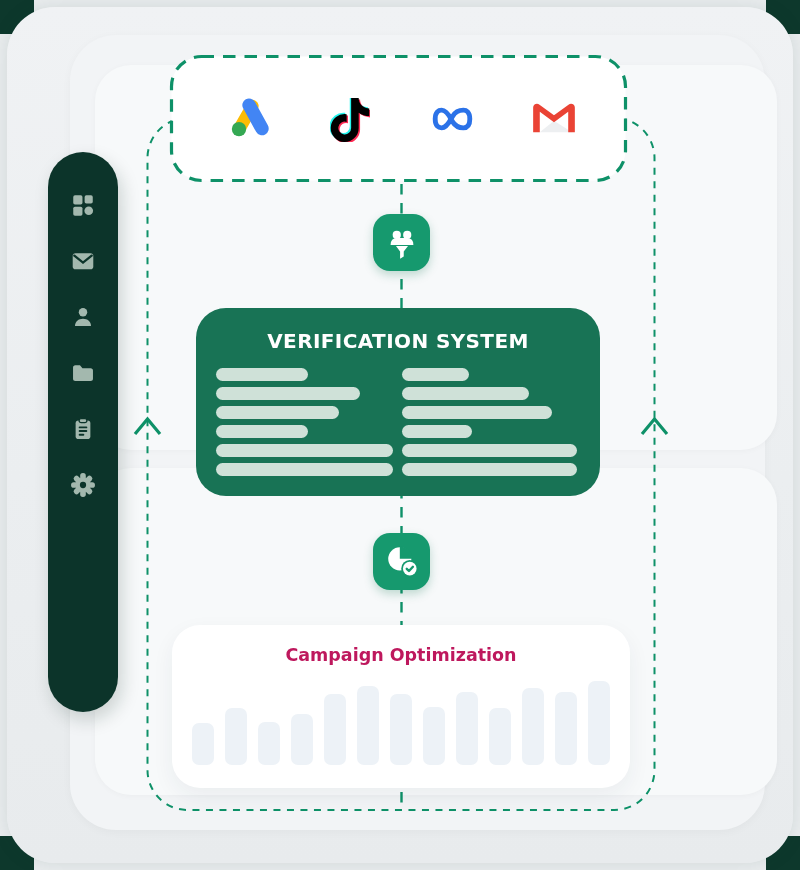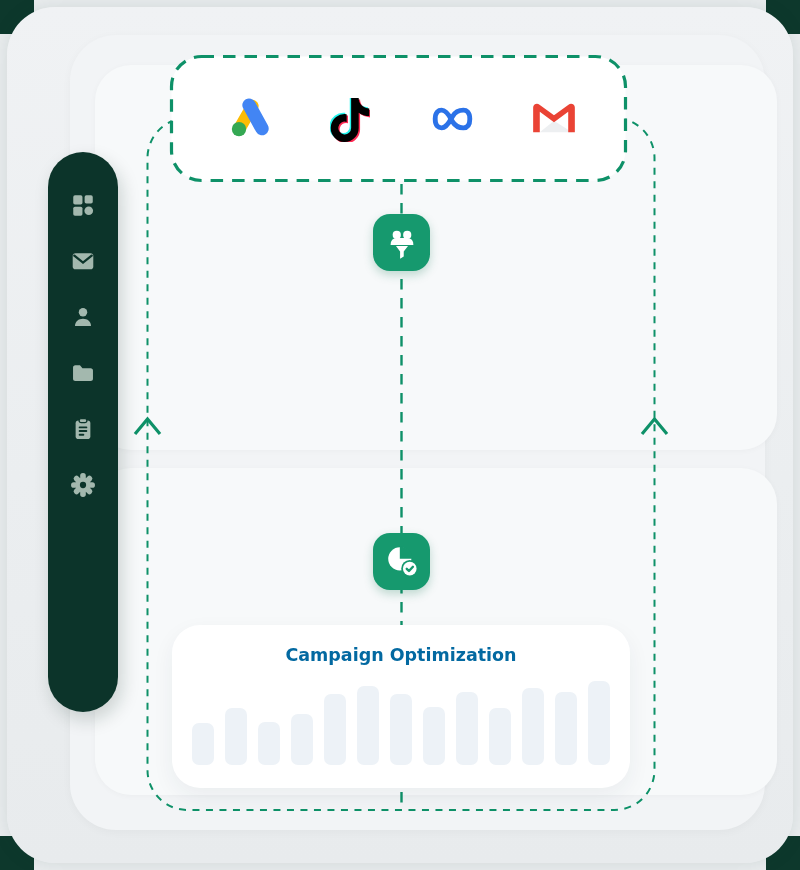--- a/index.html
+++ b/index.html
@@ -43,21 +43,21 @@
   .tile-clock{left:373px;top:533px;}
   .verify{position:absolute;left:196px;top:308px;width:404px;height:188px;border-radius:30px;
     background:var(--deep);z-index:7;}
   .verify h2{color:#fff;font-size:20px;font-weight:800;letter-spacing:.4px;text-align:center;
     padding-top:20px;line-height:26px;}
   .vcols{display:flex;justify-content:space-between;padding:14px 20px 0 20px;}
   .vcol{display:flex;flex-direction:column;gap:6px;width:178px;}
   .vbar{height:13px;border-radius:7px;background:var(--sage);}
   .campaign{position:absolute;left:172px;top:625px;width:458px;height:163px;border-radius:28px;
     background:#fff;z-index:7;box-shadow:0 8px 22px rgba(30,50,60,.06);}
-  .campaign h2{color:#0369a1;font-size:17.5px;font-weight:800;text-align:center;padding-top:20px;}
+  .campaign h2{color:#be185d;font-size:17.5px;font-weight:800;text-align:center;padding-top:20px;}
   .cbars{position:absolute;left:20px;right:20px;bottom:23px;display:flex;align-items:flex-end;
     justify-content:space-between;}
   .cbar{width:22px;border-radius:7px;background:var(--cbar);}
 </style>
 </head>
 <body>
 
 <div class="stage">
 
   <div class="corner tl"></div>
@@ -158,20 +158,41 @@
 
   <div class="tile tile-funnel">
     <svg viewBox="0 0 24 24" fill="#ffffff">
       <circle cx="8.7" cy="6.9" r="2.6"></circle>
       <circle cx="15.3" cy="6.9" r="2.6"></circle>
       <path d="M4.8,13.2 q0,-4.4 4,-4.4 h6.4 q4,0 4,4.4 z"></path>
       <path d="M8.2,13.9 h7.6 l-2.7,3.4 v3.3 l-2.3,1.3 v-4.6 z"></path>
     </svg>
   </div>
 
+  <section class="verify">
+    <h2>VERIFICATION SYSTEM</h2>
+    <div class="vcols">
+      <div class="vcol">
+          <div class="vbar" style="width: 92px;"></div>
+          <div class="vbar" style="width: 144px;"></div>
+          <div class="vbar" style="width: 123px;"></div>
+          <div class="vbar" style="width: 92px;"></div>
+          <div class="vbar" style="width: 177px;"></div>
+          <div class="vbar" style="width: 177px;"></div>
+        </div>
+      <div class="vcol">
+          <div class="vbar" style="width: 67px;"></div>
+          <div class="vbar" style="width: 127px;"></div>
+          <div class="vbar" style="width: 150px;"></div>
+          <div class="vbar" style="width: 70px;"></div>
+          <div class="vbar" style="width: 175px;"></div>
+          <div class="vbar" style="width: 175px;"></div>
+        </div>
+    </div>
+  </section>
 
   <div class="tile tile-clock">
     <svg viewBox="0 0 24 24">
       <circle cx="10.6" cy="10" r="7.3" fill="#ffffff"></circle>
       <path d="M10.6,10 L10.6,2.2 A7.8,7.8 0 0 1 18.4,10 Z" fill="var(--tile)"></path>
       <circle cx="16.9" cy="16.2" r="5.4" fill="var(--tile)"></circle>
       <circle cx="16.9" cy="16.2" r="4.3" fill="#ffffff"></circle>
       <path d="M15,16.3 l1.4,1.4 l2.5,-2.7" fill="none" stroke="var(--tile)" stroke-width="1.5" stroke-linecap="round" stroke-linejoin="round"></path>
     </svg>
   </div>

